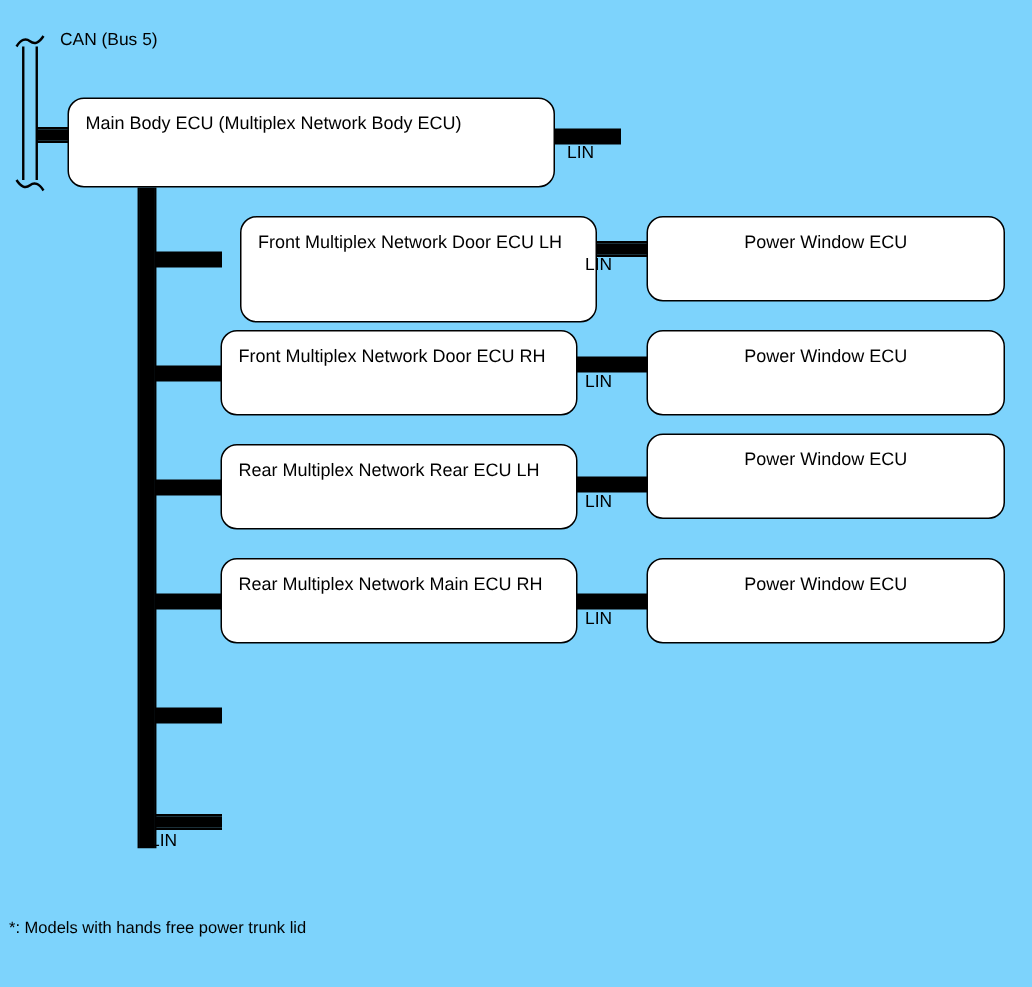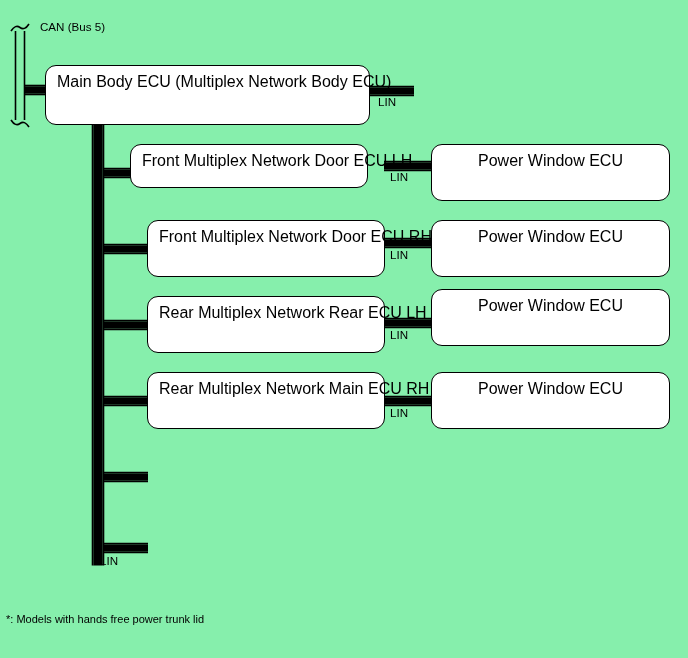--- a/index.html
+++ b/index.html
@@ -4,21 +4,21 @@
 <style>
   html, body {
     margin: 0;
     padding: 0;
     background: #ffffff;
   }
   #canvas {
     position: relative;
     width: 688px;
     height: 658px;
-    background: #86efac;
+    background: #7dd3fc;
     font-family: "Liberation Sans", sans-serif;
     overflow: hidden;
   }
   #wires {
     position: absolute;
     left: 0;
     top: 0;
     width: 688px;
     height: 658px;
     pointer-events: none;
@@ -31,21 +31,21 @@
     border-radius: 11px;
   }
   .node.square {
     border-radius: 0;
   }
   .node .node-label {
     position: absolute;
     left: 0;
     right: 0;
     top: 9px;
-    font-size: 16px;
+    font-size: 12px;
     color: #000000;
     line-height: 14px;
     white-space: nowrap;
   }
   .node.align-left .node-label {
     text-align: left;
     padding-left: 11px;
   }
   .node.align-center .node-label {
     text-align: center;
@@ -165,21 +165,21 @@
 
     </g>
   </svg>
 
   <div class="bus-title" style="left:40px; top:20px;">CAN (Bus 5)</div>
 
   <div class="node align-left" style="left:45px; top:65px; width:325px; height:60px;">
     <div class="node-label">Main Body ECU (Multiplex Network Body ECU)</div>
   </div>
 
-  <div class="node align-left" style="left:130px; top:144px; width:238px; height:44px;">
+  <div class="node align-left" style="left:160px; top:144px; width:238px; height:71px;">
     <div class="node-label">Front Multiplex Network Door ECU LH</div>
   </div>
 
   <div class="node align-left" style="left:147px; top:220px; width:238px; height:57px;">
     <div class="node-label">Front Multiplex Network Door ECU RH</div>
   </div>
 
   <div class="node align-left" style="left:147px; top:296px; width:238px; height:57px;">
     <div class="node-label">Rear Multiplex Network Rear ECU LH</div>
   </div>

